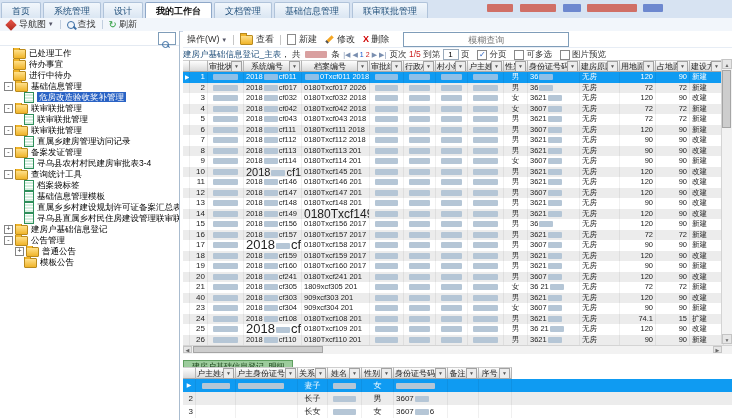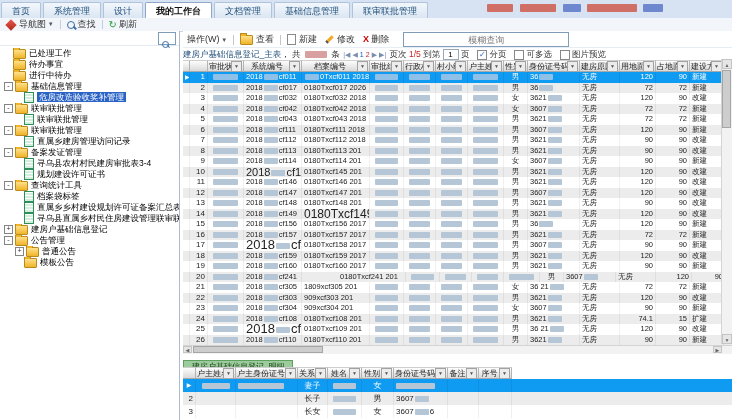--- a/index.html
+++ b/index.html
@@ -110,23 +110,23 @@
       <div class="titem" style="padding-left: 4px;"><span style="display: inline-block; width: 9px;"></span><span class="ic ic-folder"></span><span class="tlabel">待办事宜</span></div>
       <div class="titem" style="padding-left: 4px;"><span style="display: inline-block; width: 9px;"></span><span class="ic ic-folder"></span><span class="tlabel">进行中待办</span></div>
       <div class="titem" style="padding-left: 4px;"><span class="exp">-</span><span class="ic ic-folder"></span><span class="tlabel">基础信息管理</span></div>
       <div class="titem sel" style="padding-left: 15px;"><span style="display: inline-block; width: 9px;"></span><span class="ic ic-doc"></span><span class="tlabel">危房改造验收奖补管理</span></div>
       <div class="titem" style="padding-left: 4px;"><span class="exp">-</span><span class="ic ic-folder"></span><span class="tlabel">联审联批管理</span></div>
       <div class="titem" style="padding-left: 15px;"><span style="display: inline-block; width: 9px;"></span><span class="ic ic-doc"></span><span class="tlabel">联审联批管理</span></div>
       <div class="titem" style="padding-left: 4px;"><span class="exp">-</span><span class="ic ic-folder"></span><span class="tlabel">联审联批管理</span></div>
       <div class="titem" style="padding-left: 15px;"><span style="display: inline-block; width: 9px;"></span><span class="ic ic-doc"></span><span class="tlabel">直属乡建房管理访问记录</span></div>
       <div class="titem" style="padding-left: 4px;"><span class="exp">-</span><span class="ic ic-folder"></span><span class="tlabel">备案发证管理</span></div>
       <div class="titem" style="padding-left: 15px;"><span style="display: inline-block; width: 9px;"></span><span class="ic ic-doc"></span><span class="tlabel">寻乌县农村村民建房审批表3-4</span></div>
-      <div class="titem" style="padding-left: 15px;"><span style="display: inline-block; width: 9px;"></span><span class="ic ic-doc"></span><span class="tlabel">规划建设许可证书</span></div>
       <div class="titem" style="padding-left: 4px;"><span class="exp">-</span><span class="ic ic-folder"></span><span class="tlabel">查询统计工具</span></div>
       <div class="titem" style="padding-left: 15px;"><span style="display: inline-block; width: 9px;"></span><span class="ic ic-doc"></span><span class="tlabel">档案袋标签</span></div>
+      <div class="titem" style="padding-left: 15px;"><span style="display: inline-block; width: 9px;"></span><span class="ic ic-doc"></span><span class="tlabel">基础信息管理模板</span></div>
       <div class="titem" style="padding-left: 15px;"><span style="display: inline-block; width: 9px;"></span><span class="ic ic-doc"></span><span class="tlabel">直属乡乡村建设规划许可证备案汇总表</span></div>
       <div class="titem" style="padding-left: 15px;"><span style="display: inline-block; width: 9px;"></span><span class="ic ic-doc"></span><span class="tlabel">寻乌县直属乡村民住房建设管理联审联批情况统计表</span></div>
       <div class="titem" style="padding-left: 4px;"><span class="exp">+</span><span class="ic ic-folder"></span><span class="tlabel">建房户基础信息登记</span></div>
       <div class="titem" style="padding-left: 4px;"><span class="exp">-</span><span class="ic ic-folder"></span><span class="tlabel">公告管理</span></div>
       <div class="titem" style="padding-left: 15px;"><span class="exp">+</span><span class="ic ic-folder"></span><span class="tlabel">普通公告</span></div>
       <div class="titem" style="padding-left: 15px;"><span style="display: inline-block; width: 9px;"></span><span class="ic ic-folder"></span><span class="tlabel">模板公告</span></div>
     </div>
 </div>
 
 <div id="main">
@@ -514,21 +514,21 @@
         <div class="tc al" style="width: 40px; flex: 0 0 40px; font-size: 7.5px;">无房</div>
         <div class="tc ar" style="width: 36px; flex: 0 0 36px; font-size: 7.5px;">90</div>
         <div class="tc ar" style="width: 34px; flex: 0 0 34px; font-size: 7.5px;">90</div>
         <div class="tc al" style="width: 34px; flex: 0 0 34px; font-size: 7.5px;">新建</div>
       </div>
       <div class="trow alt">
         <div class="tc ac arrow" style="width: 7px; flex: 0 0 7px;"></div>
         <div class="tc ar" style="width: 18px; flex: 0 0 18px;">20</div>
         <div class="tc ac" style="width: 36px; flex: 0 0 36px; font-size: 7.5px;"><span class="mk"></span></div>
         <div class="tc al" style="width: 58px; flex: 0 0 58px; font-size: 7.5px;">2018<span class="mk mks"></span>cf241</div>
-        <div class="tc al" style="width: 68px; flex: 0 0 68px; font-size: 7.5px; margin-left: 36px;">0180Txcf241 201</div>
+        <div class="tc al" style="width: 68px; flex: 0 0 68px; font-size: 7.5px;">0180Txcf241 201</div>
         <div class="tc ac" style="width: 34px; flex: 0 0 34px; font-size: 7.5px;"><span class="mk"></span></div>
         <div class="tc ac" style="width: 32px; flex: 0 0 32px; font-size: 7.5px;"><span class="mk"></span></div>
         <div class="tc ac" style="width: 32px; flex: 0 0 32px; font-size: 7.5px;"><span class="mk"></span></div>
         <div class="tc ac" style="width: 36px; flex: 0 0 36px; font-size: 7.5px;"><span class="mk"></span></div>
         <div class="tc ac" style="width: 24px; flex: 0 0 24px; font-size: 7.5px;">男</div>
         <div class="tc al" style="width: 52px; flex: 0 0 52px; font-size: 7.5px;">3607<span class="mk mks"></span></div>
         <div class="tc al" style="width: 40px; flex: 0 0 40px; font-size: 7.5px;">无房</div>
         <div class="tc ar" style="width: 36px; flex: 0 0 36px; font-size: 7.5px;">120</div>
         <div class="tc ar" style="width: 34px; flex: 0 0 34px; font-size: 7.5px;">90</div>
         <div class="tc al" style="width: 34px; flex: 0 0 34px; font-size: 7.5px;">改建</div>
@@ -545,21 +545,21 @@
         <div class="tc ac" style="width: 36px; flex: 0 0 36px; font-size: 7.5px;"><span class="mk"></span></div>
         <div class="tc ac" style="width: 24px; flex: 0 0 24px; font-size: 7.5px;">女</div>
         <div class="tc al" style="width: 52px; flex: 0 0 52px; font-size: 7.5px;">36 21<span class="mk mks"></span></div>
         <div class="tc al" style="width: 40px; flex: 0 0 40px; font-size: 7.5px;">无房</div>
         <div class="tc ar" style="width: 36px; flex: 0 0 36px; font-size: 7.5px;">72</div>
         <div class="tc ar" style="width: 34px; flex: 0 0 34px; font-size: 7.5px;">72</div>
         <div class="tc al" style="width: 34px; flex: 0 0 34px; font-size: 7.5px;">新建</div>
       </div>
       <div class="trow alt">
         <div class="tc ac arrow" style="width: 7px; flex: 0 0 7px;"></div>
-        <div class="tc ar" style="width: 18px; flex: 0 0 18px;">22</div>
+        <div class="tc ar" style="width: 18px; flex: 0 0 18px;">40</div>
         <div class="tc ac" style="width: 36px; flex: 0 0 36px; font-size: 7.5px;"><span class="mk"></span></div>
         <div class="tc al" style="width: 58px; flex: 0 0 58px; font-size: 7.5px;">2018<span class="mk mks"></span>cf303</div>
         <div class="tc al" style="width: 68px; flex: 0 0 68px; font-size: 7.5px;">909xcf303 201</div>
         <div class="tc ac" style="width: 34px; flex: 0 0 34px; font-size: 7.5px;"><span class="mk"></span></div>
         <div class="tc ac" style="width: 32px; flex: 0 0 32px; font-size: 7.5px;"><span class="mk"></span></div>
         <div class="tc ac" style="width: 32px; flex: 0 0 32px; font-size: 7.5px;"><span class="mk"></span></div>
         <div class="tc ac" style="width: 36px; flex: 0 0 36px; font-size: 7.5px;"><span class="mk"></span></div>
         <div class="tc ac" style="width: 24px; flex: 0 0 24px; font-size: 7.5px;">男</div>
         <div class="tc al" style="width: 52px; flex: 0 0 52px; font-size: 7.5px;">3621<span class="mk mks"></span></div>
         <div class="tc al" style="width: 40px; flex: 0 0 40px; font-size: 7.5px;">无房</div>

